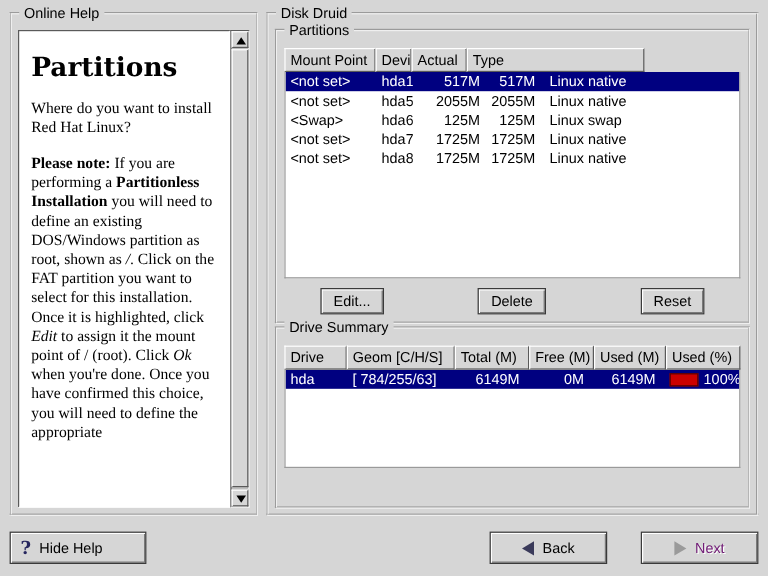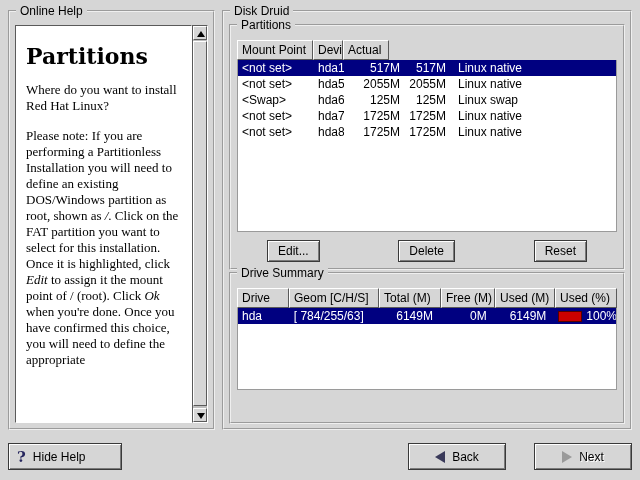--- a/index.html
+++ b/index.html
@@ -39,21 +39,21 @@
     font-size:13px;
     line-height:16px;
   }
   .help-area h1 {
     font-family:"DejaVu Serif", serif;
     font-size:22px;
     font-weight:bold;
     margin:14px 0 18px 0;
   }
   .help-area p { margin-bottom:14px; }
-  .b { font-weight:normal; }
+  .b { font-weight:bold; }
   .i { font-style:italic; }
   
   .scrollbar {
     position:absolute;
     right:5px; top:13px; bottom:5px;
     width:16px;
     background:#bdbdbd;
     border-top:1px solid #5a5a5a; border-left:1px solid #5a5a5a;
     border-bottom:1px solid #fff;  border-right:1px solid #fff;
   }
@@ -125,21 +125,21 @@
   .footer-btn { position:absolute; height:27px; }
   #hide-help-btn { left:8px; top:443px; width:114px; text-align:left; padding-left:8px; }
   #back-btn { left:408px; top:443px; width:98px; }
   #next-btn { left:534px; top:443px; width:98px; }
   .btn-inner { display:flex; align-items:center; justify-content:center; height:100%; gap:7px; }
   #hide-help-btn .btn-inner { justify-content:flex-start; }
   .q-icon { font-weight:bold; font-size:15px; color:#26265e; font-family:"DejaVu Serif", serif; }
   .tri { width:0; height:0; display:inline-block; }
   .tri.left  { border-top:6px solid transparent; border-bottom:6px solid transparent; border-right:10px solid #3a3a5a; }
   .tri.right { border-top:6px solid transparent; border-bottom:6px solid transparent; border-left:10px solid #9a9a9a; }
-  .disabled-label { color:#000000; text-shadow:1px 1px 0 #ffffff; }
+  .disabled-label { color:#701a75; text-shadow:1px 1px 0 #ffffff; }
 </style>
 </head>
 <body>
 
 <div class="frame" id="help-frame">
   <span class="legend">Online Help</span>
 
   <div class="help-area">
     <h1>Partitions</h1>
     <p>Where do you want to install Red Hat Linux?</p>
@@ -161,20 +161,21 @@
   <span class="legend">Disk Druid</span>
 
   <div class="frame" id="partitions-frame">
     <span class="legend">Partitions</span>
 
     <div class="table">
       <div class="thead">
         <div class="col-btn pc0">Mount Point</div>
         <div class="col-btn pc1">Device</div>
         <div class="col-btn pc3">Actual</div>
+        <div class="col-btn pc4">Type</div>
       </div>
       <div class="tbody" id="part-tbody">
         <div class="row selected">
           <span class="cell pc0">&lt;not set&gt;</span>
           <span class="cell pc1">hda1</span>
           <span class="cell num pc2">517M</span>
           <span class="cell num pc3">517M</span>
           <span class="cell pc4">Linux native</span>
         </div>
         <div class="row">

